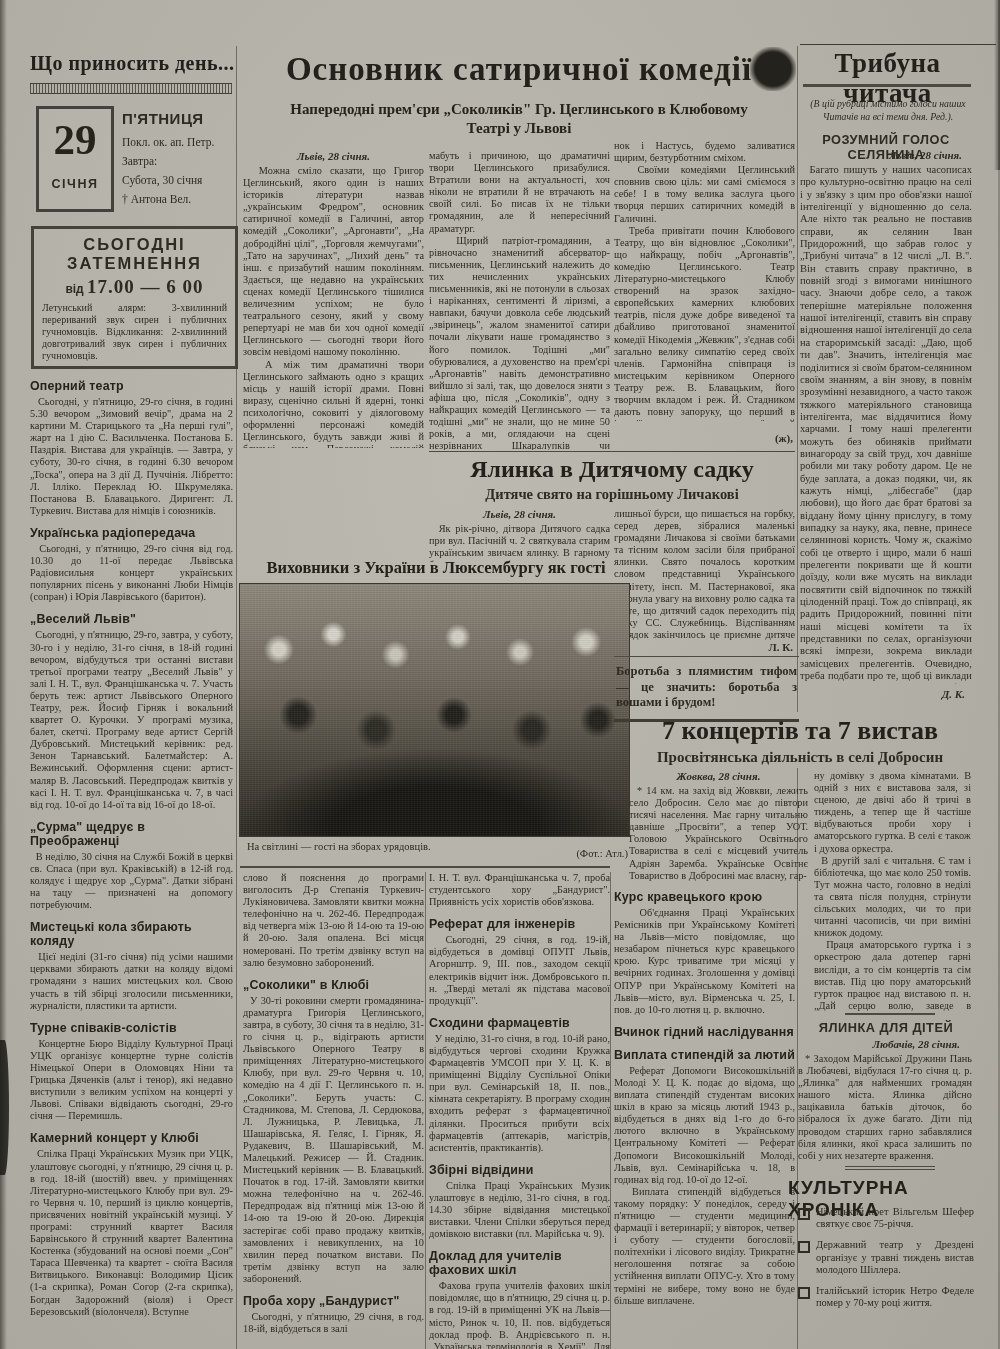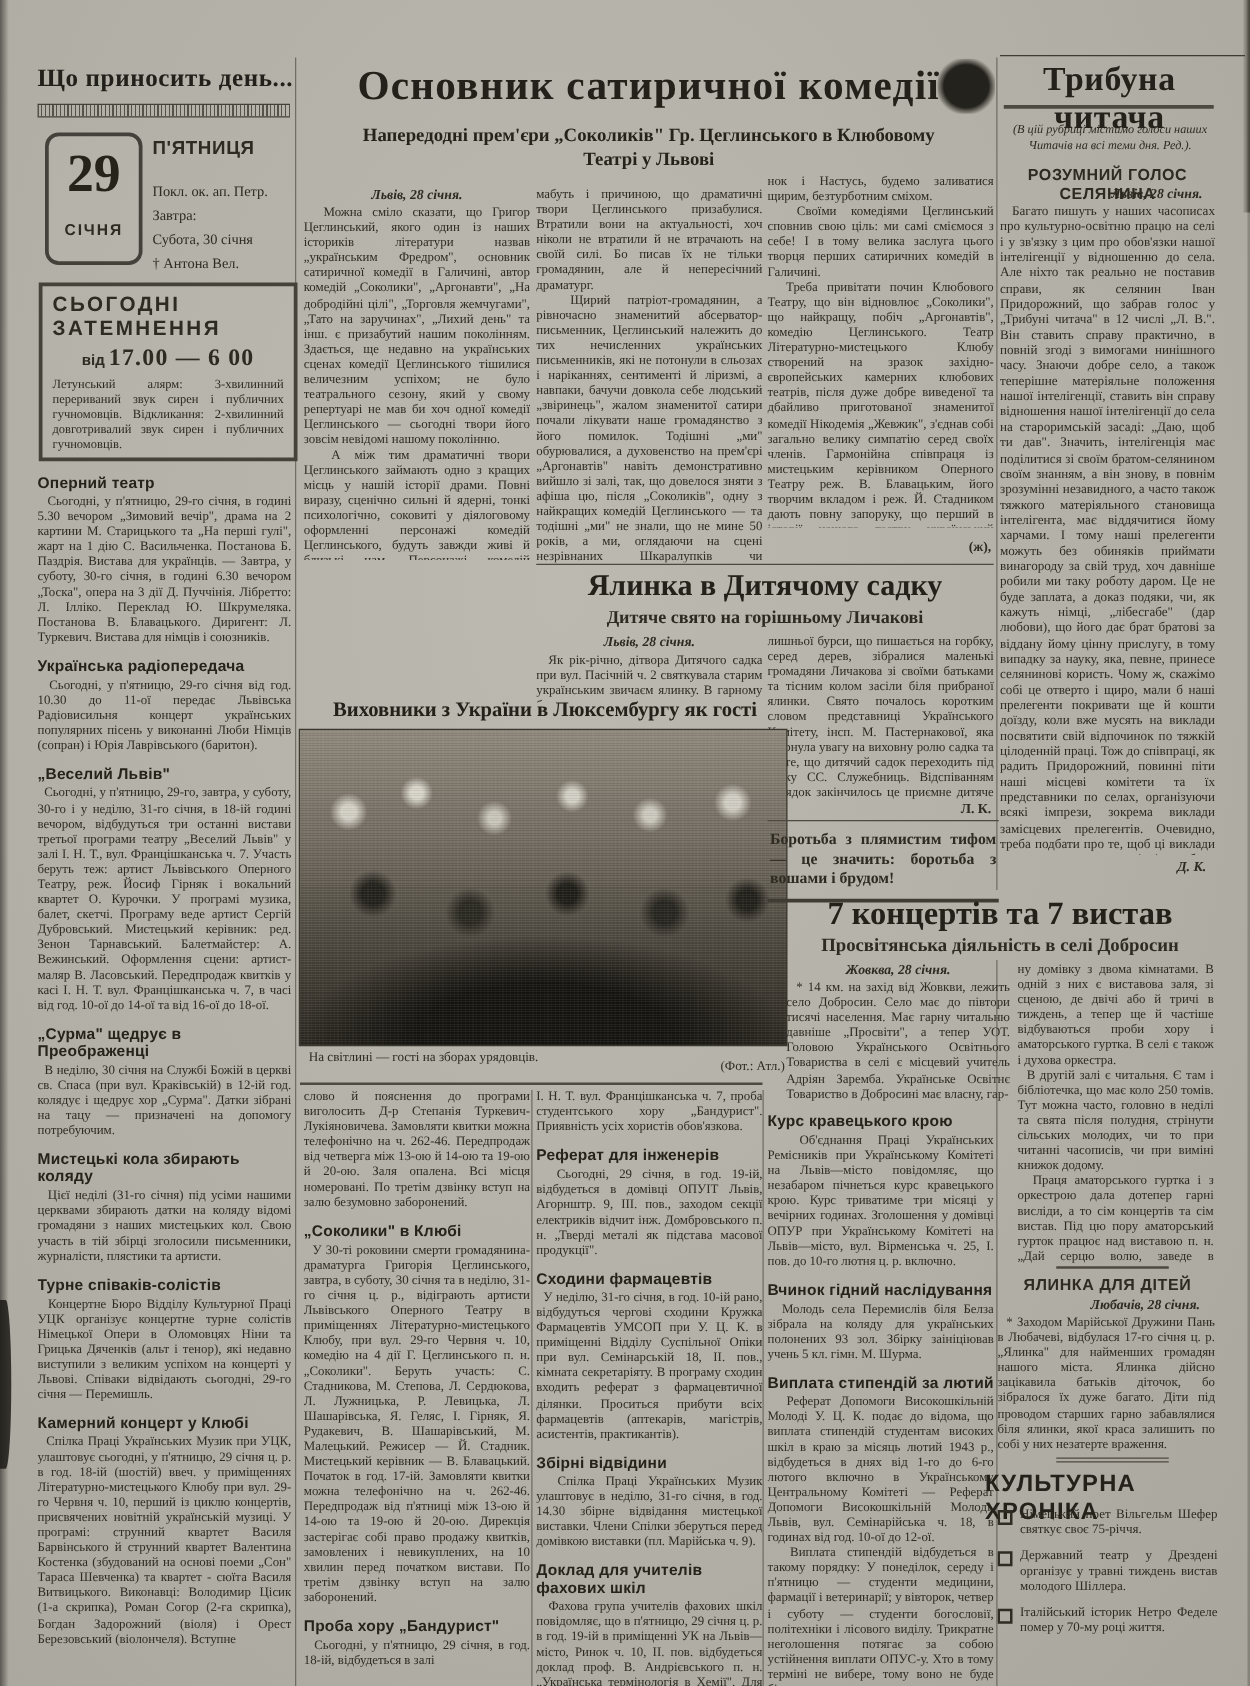--- a/index.html
+++ b/index.html
@@ -11,28 +11,28 @@
   .hsec{font:bold 12.4px "Liberation Sans",sans-serif;color:#26231b;margin:9px 0 3px 0;letter-spacing:.2px}
   .dateline{font:bold italic 11px "Liberation Serif",serif;text-align:center;margin-bottom:3px}
   .rule{background:#4d4a41}
   .vrule{width:1px;background:#5a574e;opacity:.75}
   .clip{overflow:hidden}
   
   .mast{font:bold 20px "Liberation Serif",serif;letter-spacing:.5px;color:#22201a}
   .hatch{height:9px;border-top:1px solid #44413a;border-bottom:1px solid #44413a;
          background:repeating-linear-gradient(90deg,#55524a 0 1px,transparent 1px 3px)}
   
-  .calbox{border:3px solid #44413a;border-radius:11px;text-align:center;background:rgba(255,255,255,.04)}
+  .calbox{border:3px solid #44413a;border-radius:0;text-align:center;background:rgba(255,255,255,.04)}
   .calday{font:bold 43px/46px "Liberation Serif",serif;margin-top:8px;color:#26231b}
   .calmonth{font:bold 12.5px "Liberation Sans",sans-serif;letter-spacing:1.5px;margin-top:14px}
-  .weekday{font:bold 15px "Liberation Sans",sans-serif;letter-spacing:.5px;margin-bottom:18px}
+  .weekday{font:bold 15px "Liberation Sans",sans-serif;letter-spacing:.5px;margin-bottom:6px}
   .calrow{font-size:11.5px;line-height:19px}
   
   .ebox{border:3px solid #45423a;padding:6px 8px 4px 8px;background:rgba(255,255,255,.03)}
-  .etitle{font:bold 16.5px/19px "Liberation Sans",sans-serif;letter-spacing:2px}
+  .etitle{font:bold 16.5px/19px "Liberation Sans",sans-serif;text-align:center;letter-spacing:2px}
   .etime{text-align:center;margin:3px 0 4px 0;font:bold 12px "Liberation Sans",sans-serif}
   .etime b{font:bold 19px "Liberation Serif",serif;letter-spacing:1px}
   .ebody{font-size:10px;line-height:12px;text-align:justify}
   
   .head1{font:bold 33px/38px "Liberation Serif",serif;text-align:center;letter-spacing:1px;color:#24211a}
   .sub1{font:bold 15px/19px "Liberation Serif",serif;text-align:center;color:#26231b}
   .head2{font:bold 24px/27px "Liberation Serif",serif;text-align:center;color:#24211a}
   .sub2{font:bold 14.5px/17px "Liberation Serif",serif;text-align:center}
   .head3{font:bold 26px/29px "Liberation Serif",serif;text-align:center;color:#24211a}
   .sub3{font:bold 15px/18px "Liberation Serif",serif;text-align:center}
@@ -214,21 +214,20 @@
     <div class="hsec">Збірні відвідини</div>
     <div class="bd">  Спілка Праці Українських Музик улаштовує в неділю, 31-го січня, в год. 14.30 збірне відвідання мистецької виставки. Члени Спілки зберуться перед домівкою виставки (пл. Марійська ч. 9).</div>
     <div class="hsec">Доклад для учителів фахових шкіл</div>
     <div class="bd">  Фахова група учителів фахових шкіл повідомляє, що в п'ятницю, 29 січня ц. р. в год. 19-ій в приміщенні УК на Львів—місто, Ринок ч. 10, II. пов. відбудеться доклад проф. В. Андрієвського п. н. „Українська термінологія в Хемії". Для учителів фахових шкіл обов'язкові, інших шкіл дозволені.</div>
   </div>
 
   <div class="abs clip" style="left:614px;top:888px;width:181px;height:461px">
     <div class="hsec" style="margin-top:2px">Курс кравецького крою</div>
     <div class="bd">  Об'єднання Праці Українських Ремісників при Українському Комітеті на Львів—місто повідомляє, що незабаром пічнеться курс кравецького крою. Курс триватиме три місяці у вечірних годинах. Зголошення у домівці ОПУР при Українському Комітеті на Львів—місто, вул. Вірменська ч. 25, І. пов. до 10-го лютня ц. р. включно.</div>
     <div class="hsec">Вчинок гідний наслідування</div>
-    <div class="bd">  Молодь села Перемислів біля Белза зібрала на коляду для українських полонених 93 зол. Збірку заініціював учень 5 кл. гімн. М. Шурма.</div>
     <div class="hsec">Виплата стипендій за лютий</div>
     <div class="bd">  Реферат Допомоги Високошкільній Молоді У. Ц. К. подає до відома, що виплата стипендій студентам високих шкіл в краю за місяць лютий 1943 р., відбудеться в днях від 1-го до 6-го лютого включно в Українському Центральному Комітеті — Реферат Допомоги Високошкільній Молоді, Львів, вул. Семінарійська ч. 18, в годинах від год. 10-ої до 12-ої.
   Виплата стипендій відбудеться в такому порядку: У понеділок, середу і п'ятницю — студенти медицини, фармації і ветеринарії; у вівторок, четвер і суботу — студенти богословії, політехніки і лісового виділу. Трикратне неголошення потягає за собою устійнення виплати ОПУС-у. Хто в тому терміні не вибере, тому воно не буде більше виплачене.</div>
   </div>
 
   <div class="abs rule" style="left:845px;top:1013px;width:90px;height:2px"></div>
   <div class="abs ttitle" style="left:800px;top:1020px;width:172px">ЯЛИНКА ДЛЯ ДІТЕЙ</div>
   <div class="abs" style="left:800px;top:1038px;width:160px;text-align:right;font:bold italic 11px 'Liberation Serif',serif">Любачів, 28 січня.</div>
   <div class="abs clip bd" style="left:798px;top:1053px;width:174px;height:110px">  * Заходом Марійської Дружини Пань в Любачеві, відбулася 17-го січня ц. р. „Ялинка" для найменших громадян нашого міста. Ялинка дійсно зацікавила батьків діточок, бо зібралося їх дуже багато. Діти під проводом старших гарно забавлялися біля ялинки, якої краса залишить по собі у них незатерте враження.</div>
 

